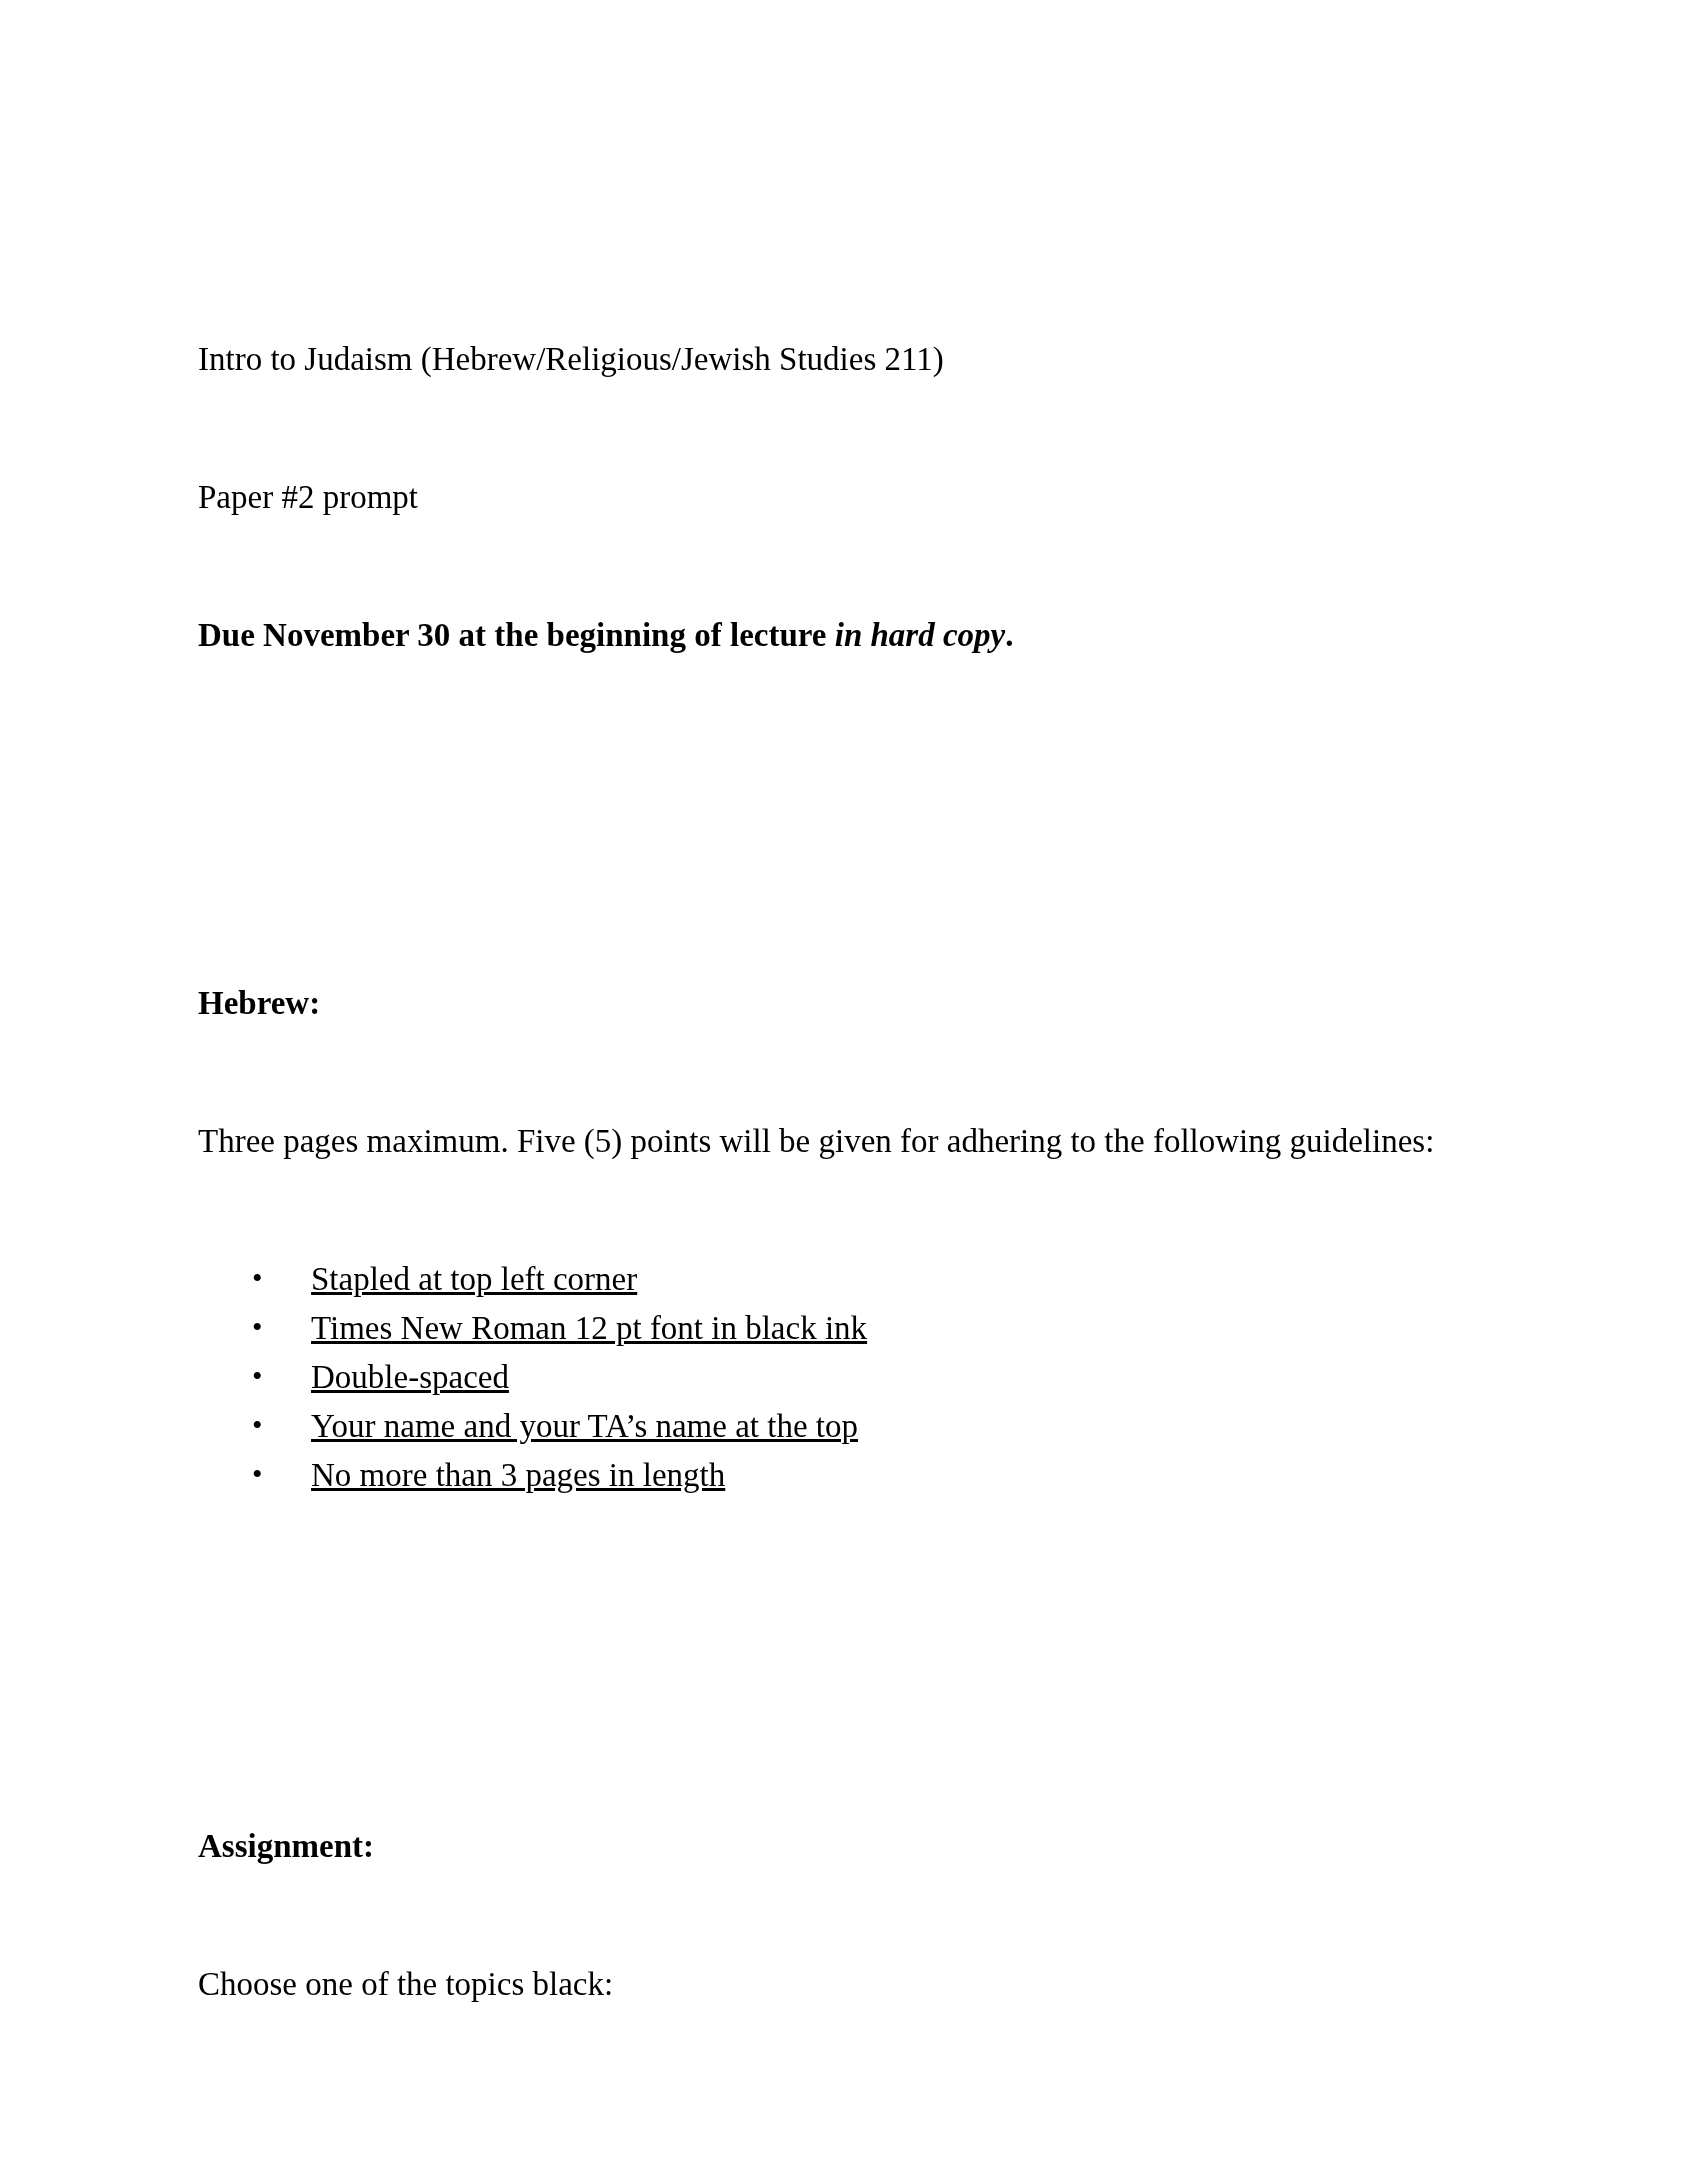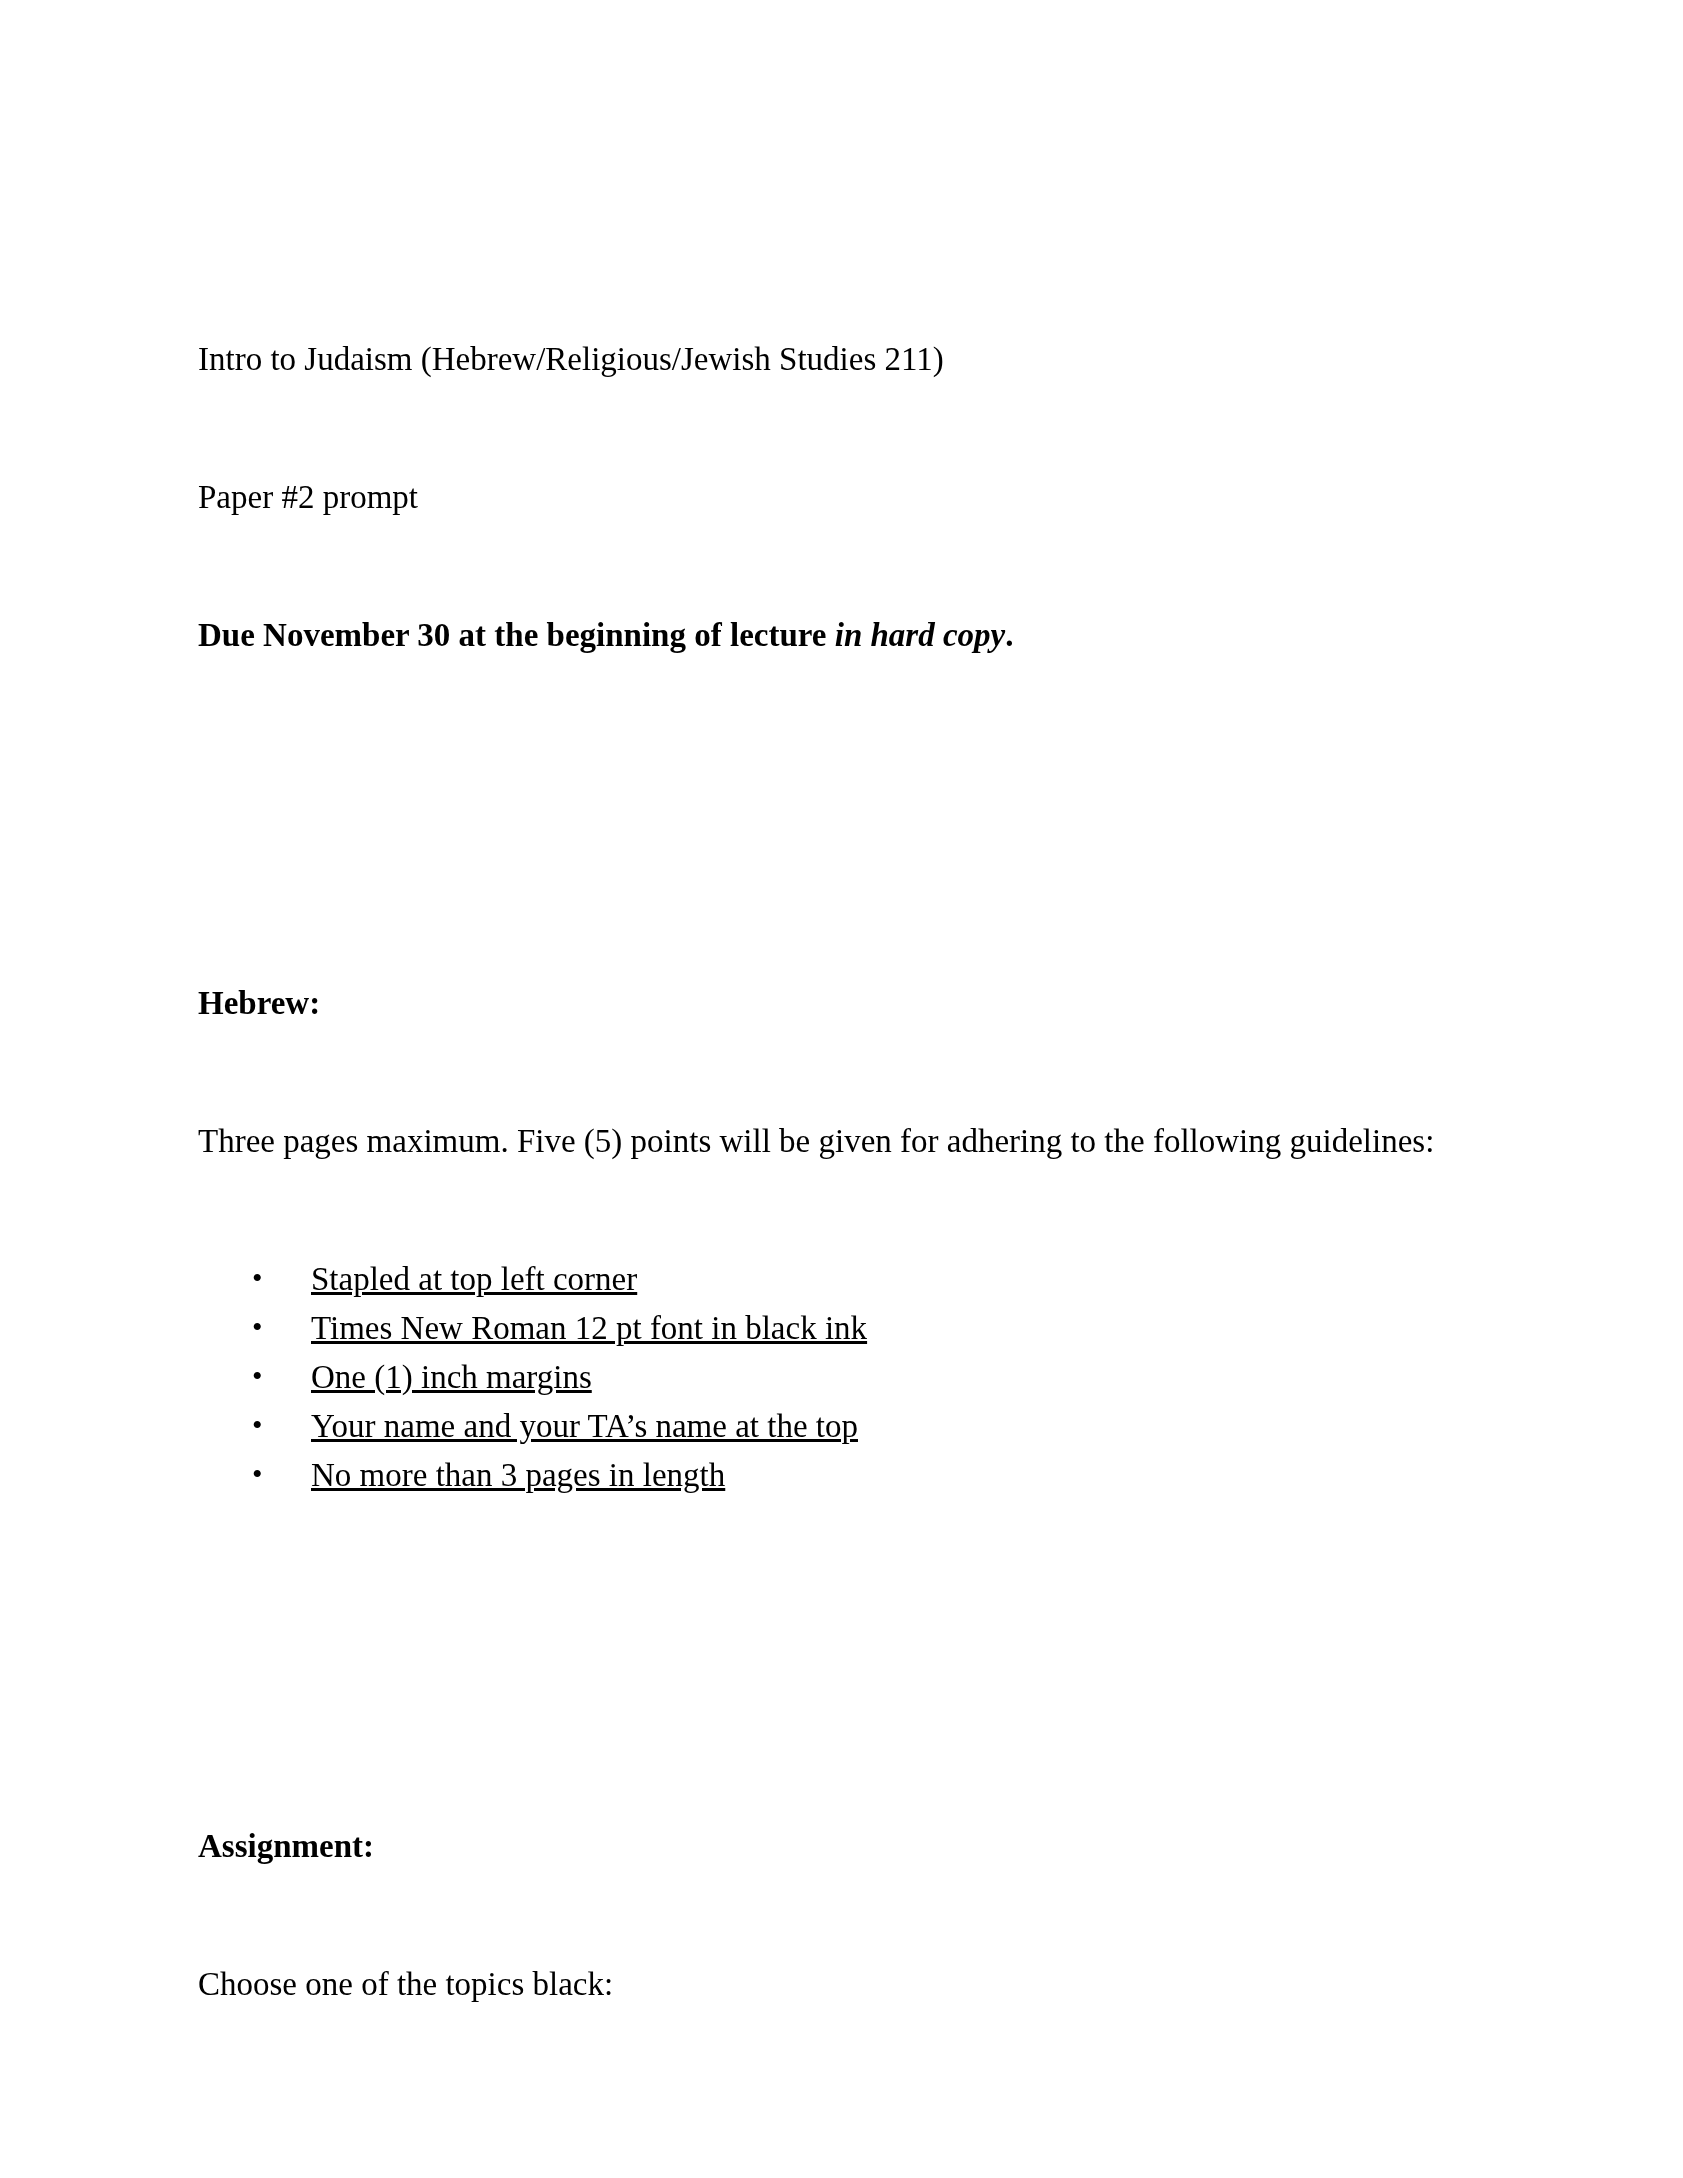--- a/index.html
+++ b/index.html
@@ -55,21 +55,21 @@
   <div class="content">
 
     <p>Intro to Judaism (Hebrew/Religious/Jewish Studies 211)</p>
     <p>Paper #2 prompt</p>
     <p><span class="b">Due November 30 at the beginning of lecture </span><span class="bi">in hard copy</span><span class="b">.</span></p>
 
     <div class="gap-1"></div>
 
     <p class="heading">Hebrew:</p>
     <p>Three pages maximum. Five (5) points will be given for adhering to the following guidelines:</p>
-    <ul class="bullets spread"><li>Stapled at top left corner</li><li>Times New Roman 12 pt font in black ink</li><li>One (1) inch margins</li><li>Your name and your TA’s name at the top</li><li>No more than 3 pages in length</li></ul>
+    <ul class="bullets spread"><li>Stapled at top left corner</li><li>Times New Roman 12 pt font in black ink</li><li>Double-spaced</li><li>Your name and your TA’s name at the top</li><li>No more than 3 pages in length</li></ul>
 
     <div class="gap-1"></div>
 
     <p class="heading">Assignment:</p>
     <p>Choose one of the topics black:</p>
 
     <div class="gap-1"></div>
 
     
 

